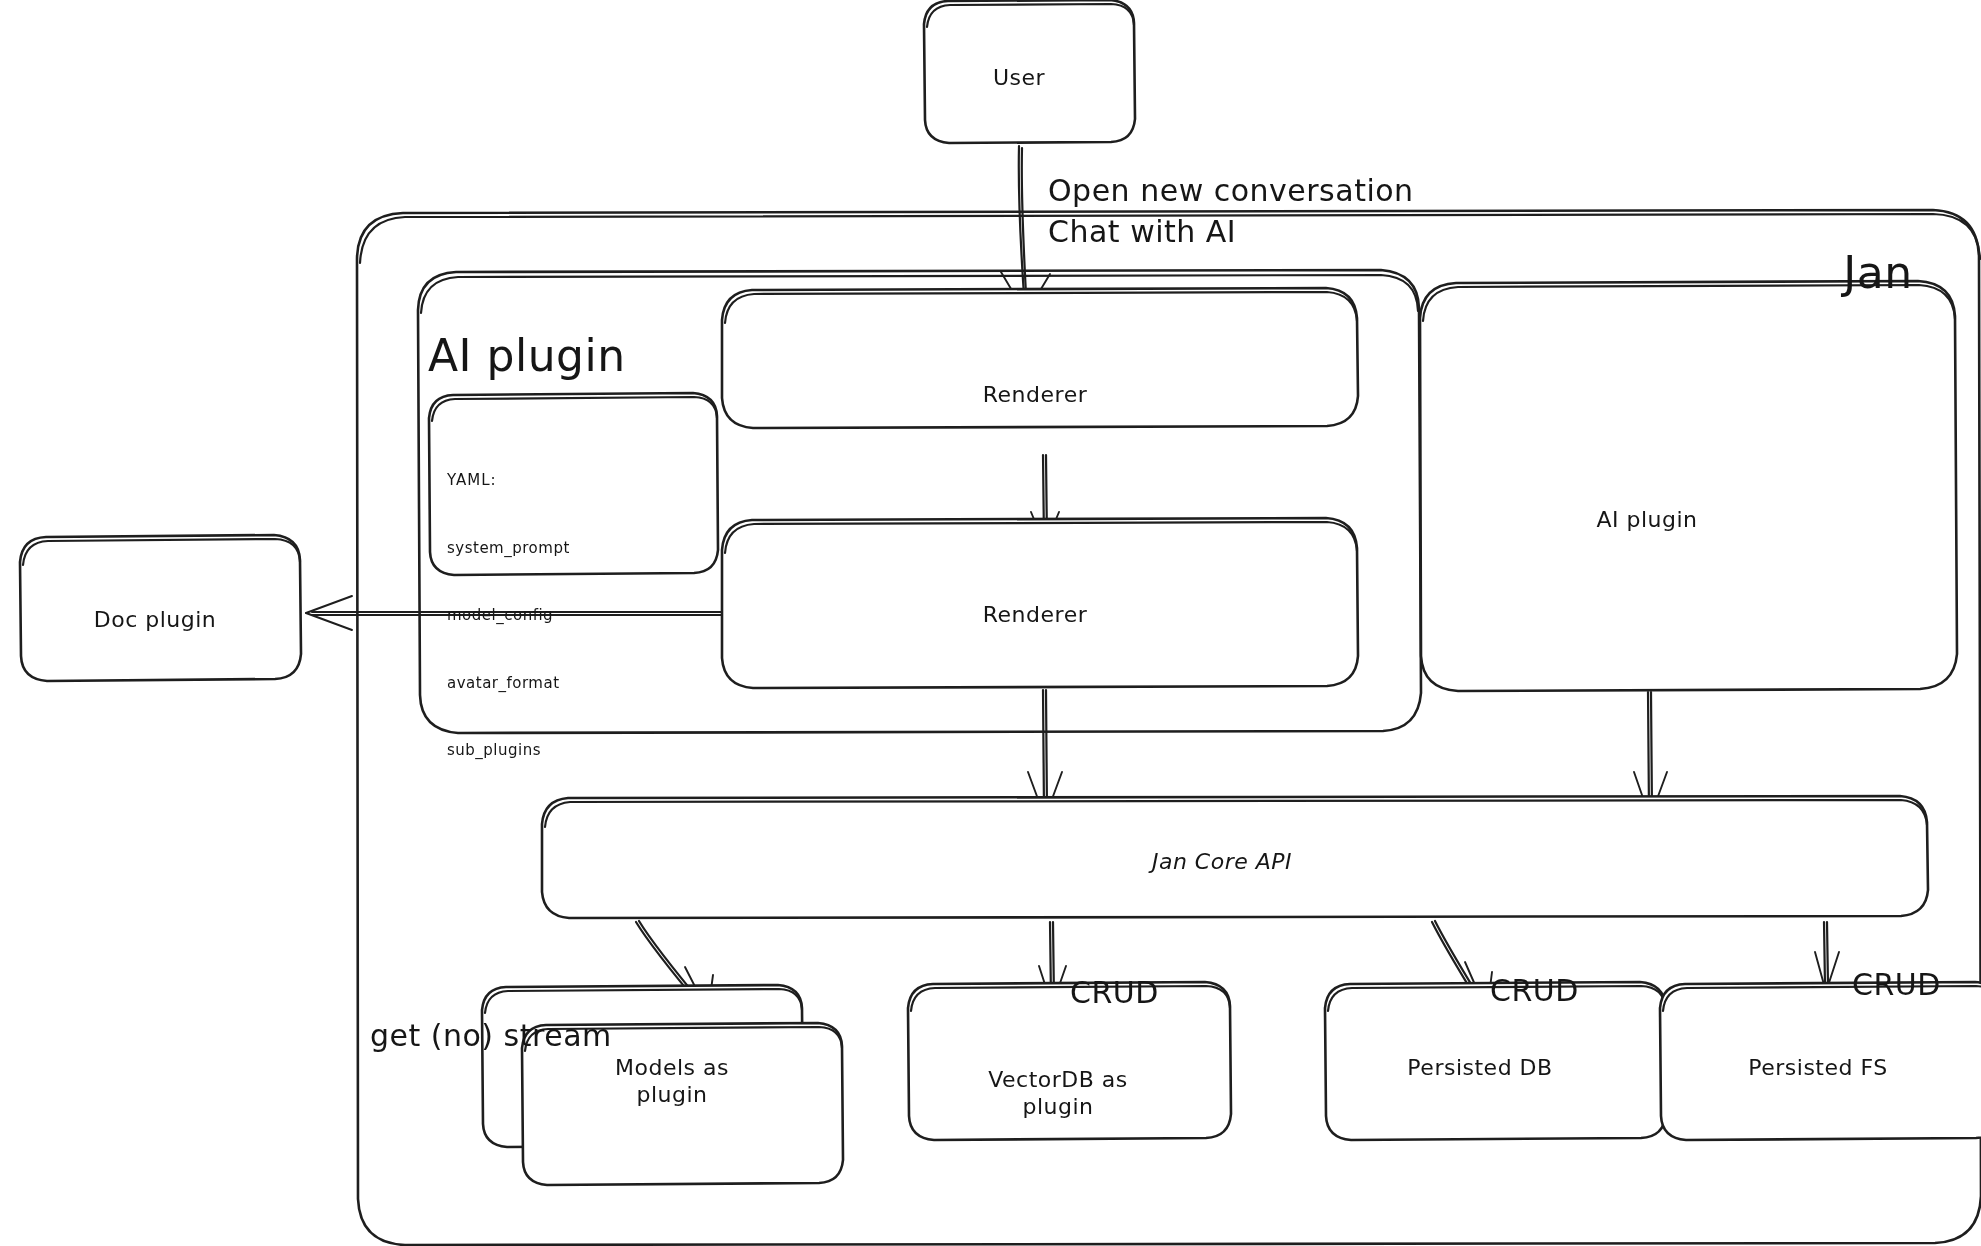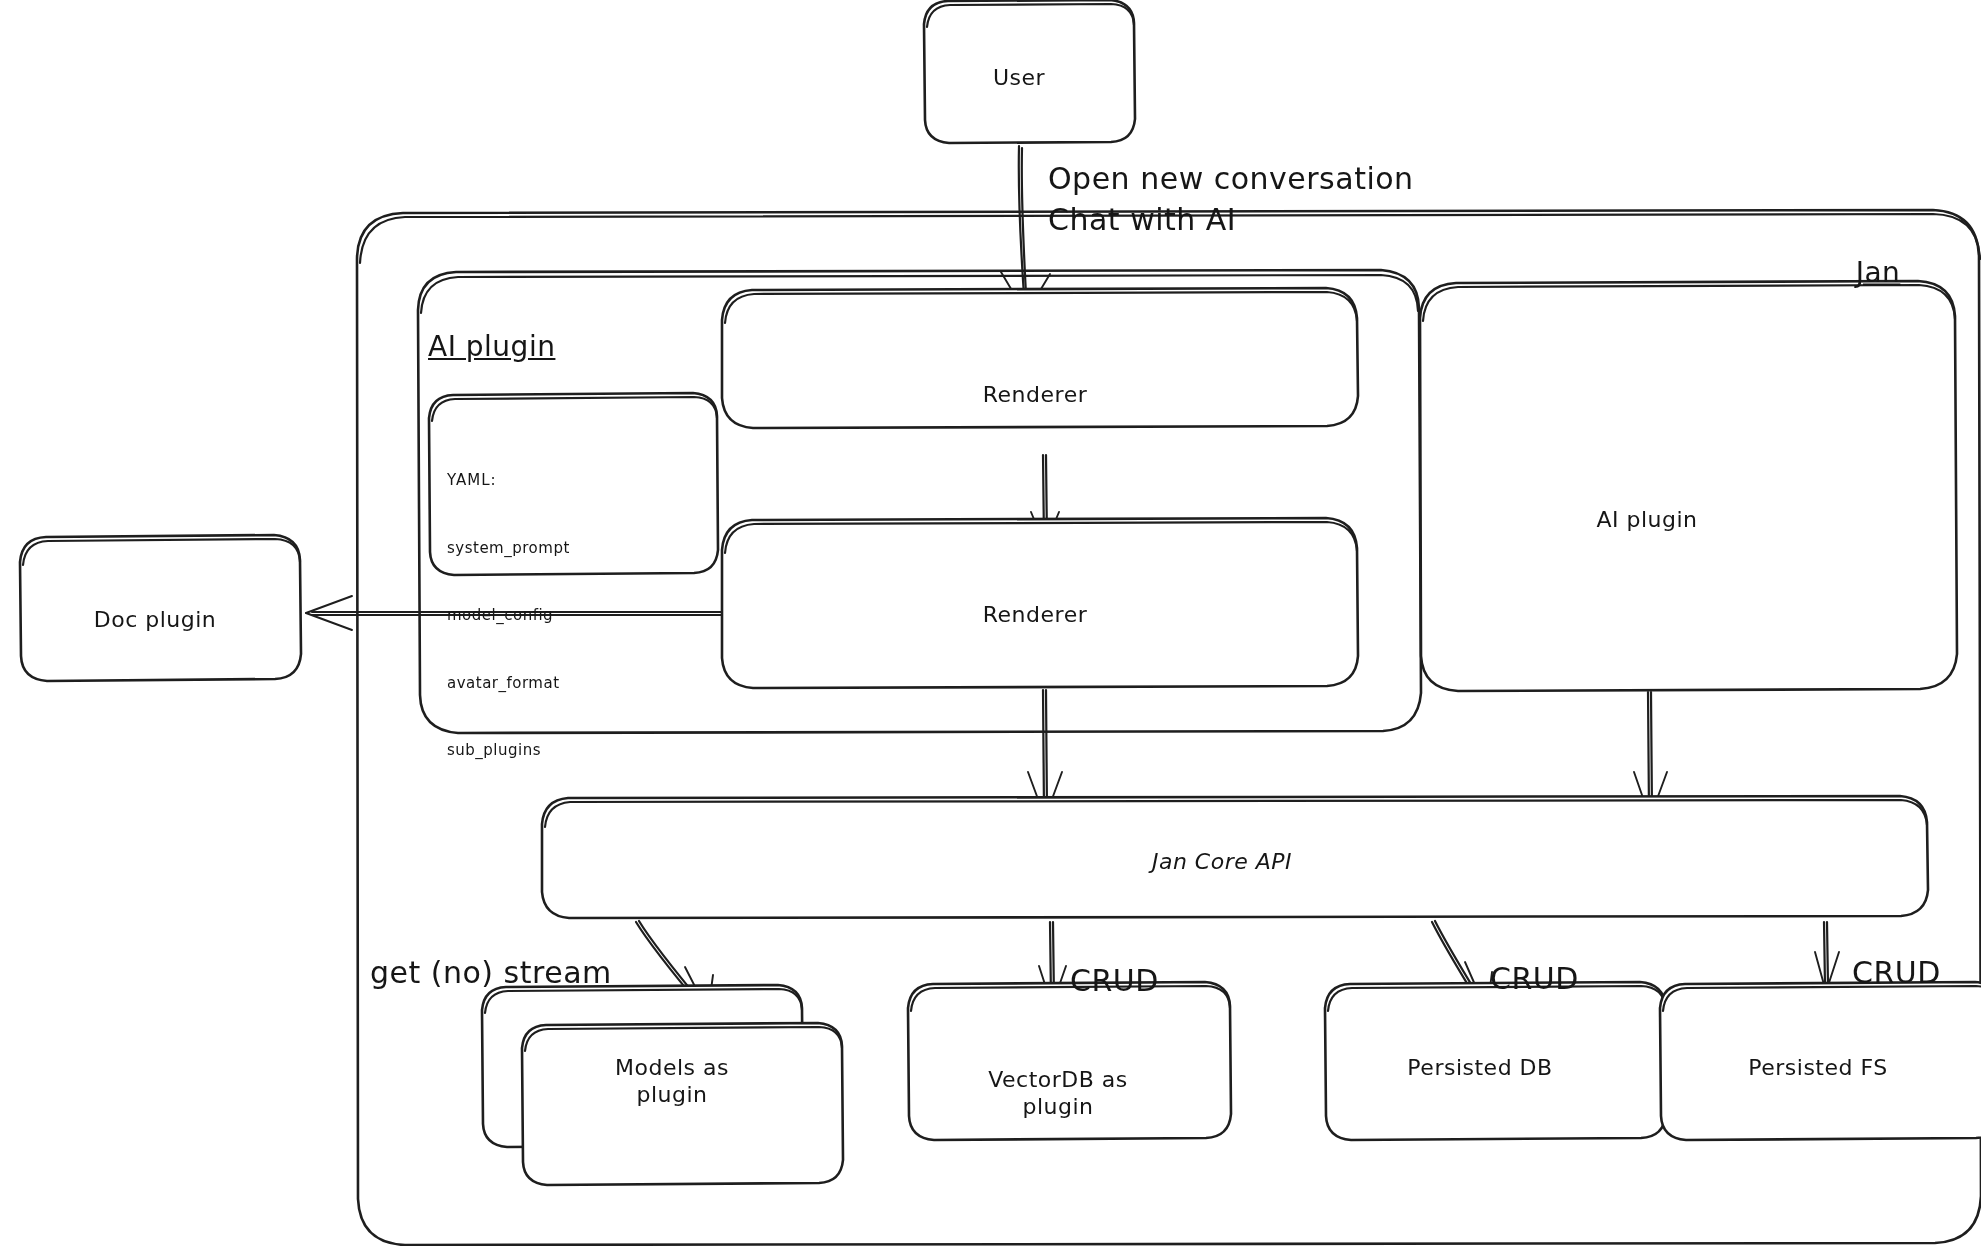--- a/index.html
+++ b/index.html
@@ -32,24 +32,24 @@
   .node-label {
     text-align: center;
     font-size: 22px;
     line-height: 1.25;
     transform: translate(-50%, -50%);
   }
   .node-label.two-line { line-height: 1.22; }
   .edge-label {
     font-size: 30px;
     line-height: 1.38;
+    margin-top: 12px;
   }
   .group-label {
-    font-size: 28px;
-    text-decoration: underline;
+    font-size: 44px;
   }
   .yaml-text {
     font-size: 15px;
     line-height: 1.5;
   }
   .yaml-text .hdr { letter-spacing: 1px; }
 </style>
 </head>
 <body>
 
@@ -213,21 +213,21 @@
 <div class="lbl yaml-text" style="left:447px; top:424px;">
   <div class="hdr">YAML:</div>
   <div>system_prompt</div>
   <div>model_config</div>
   <div>avatar_format</div>
   <div>sub_plugins</div>
 </div>
 
 <div class="lbl node-label" style="left:1222px; top:862px;font-style:italic;">Jan Core API</div>
 
-<div class="lbl edge-label" style="left:370px; top:952px;text-align:center;">get (no) stream</div>
+<div class="lbl edge-label" style="left:370px; top:1003px;text-align:center;">get (no) stream</div>
 
 <div class="lbl edge-label" style="left:1070px; top:960px;">CRUD</div>
 <div class="lbl edge-label" style="left:1490px; top:958px;">CRUD</div>
 <div class="lbl edge-label" style="left:1852px; top:952px;">CRUD</div>
 
 <div class="lbl node-label two-line" style="left:672px; top:1082px;">Models as<br>plugin</div>
 <div class="lbl node-label two-line" style="left:1058px; top:1062px;margin-top:32px;">VectorDB as<br>plugin</div>
 <div class="lbl node-label" style="left:1480px; top:1068px;">Persisted DB</div>
 <div class="lbl node-label" style="left:1818px; top:1068px;">Persisted FS</div>
 

